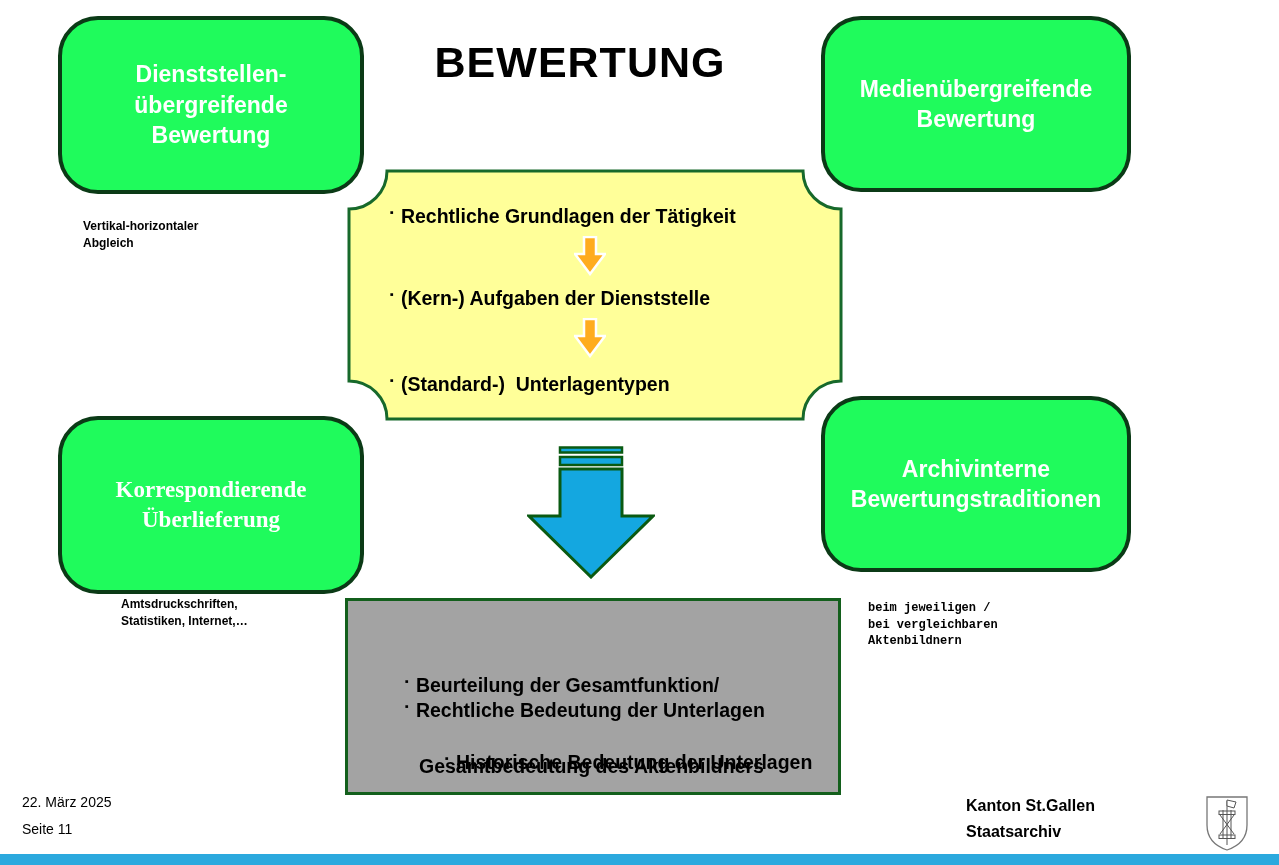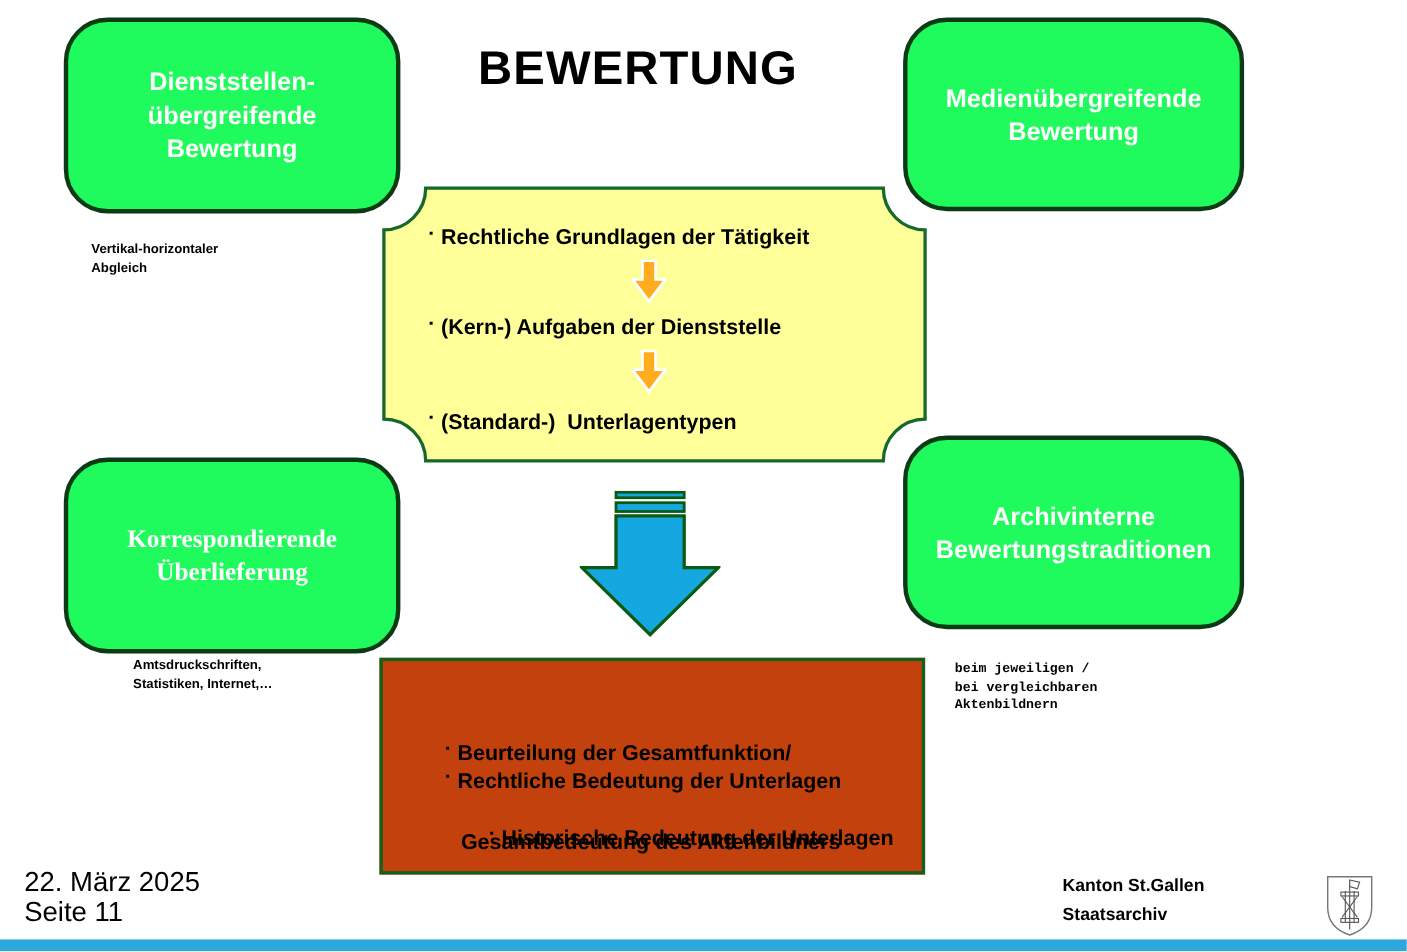--- a/index.html
+++ b/index.html
@@ -34,28 +34,28 @@
   .y-item-3 { top:373px; }
   .bullet {
     font-size:11px; vertical-align:7px; margin-right:7px; letter-spacing:0;
   }
   .oarrow { position:absolute; }
   .oarrow-1 { left:574px; top:236px; }
   .oarrow-2 { left:574px; top:318px; }
   .big-arrow { position:absolute; left:527px; top:446px; }
   .bbox {
     position:absolute; left:345px; top:598px; width:490px; height:191px;
-    background:#c2410c; border:3.5px solid #135F1C;
+    background:#a3a3a3; border:3.5px solid #135F1C;
   }
   .b-item { position:absolute; left:57px; font-size:19.5px; font-weight:bold; line-height:27px; white-space:pre; }
   .b-item-1 { top:13px; }
   .b-item-2 { top:92px; }
   .b-item-3 { top:144px;margin-left:40px; }
   .b-line2 { padding-left:14px; }
-  .footer-left  { position:absolute; left:22px;  top:789px; font-size:25px; line-height:27px; }
+  .footer-left  { position:absolute; left:22px;  top:789px; font-size:14px; line-height:27px; }
   .footer-right { position:absolute; left:966px; top:793px; font-size:16px; font-weight:bold; line-height:26px; }
   .coat { position:absolute; left:1205px; top:795px; }
   .bottom-bar { position:absolute; left:0; top:854px; width:1279px; height:11px; background:#2BA9DE; }
 </style>
 </head>
 <body>
 
 <div class="slide">
 
   <h1 class="title">BEWERTUNG</h1>

